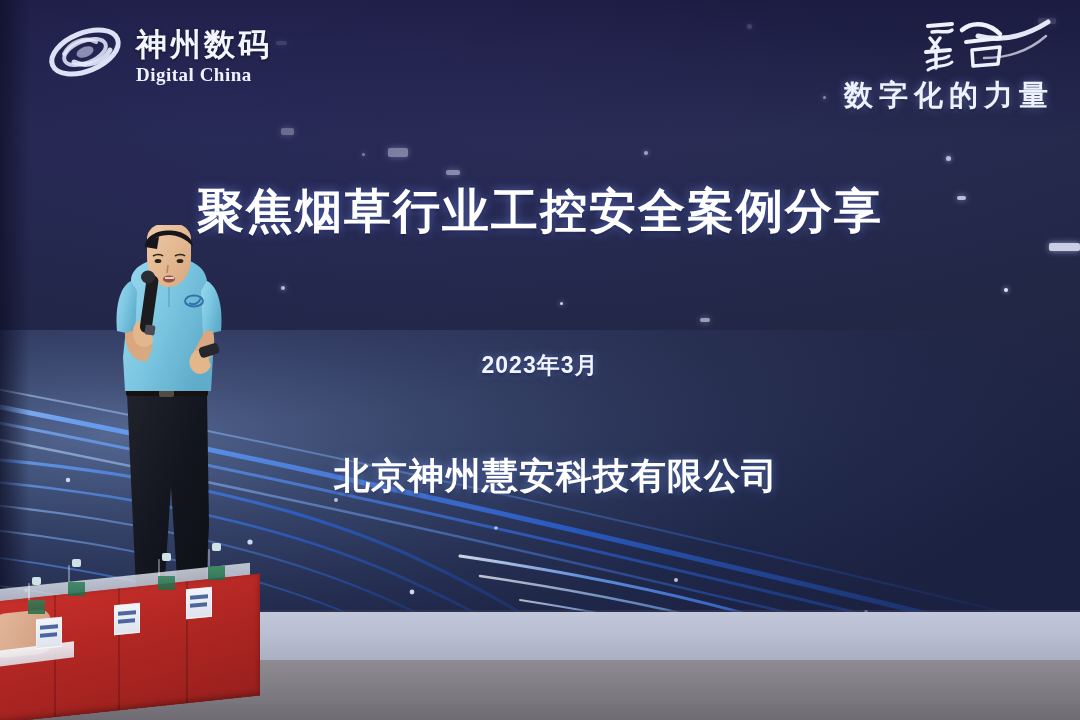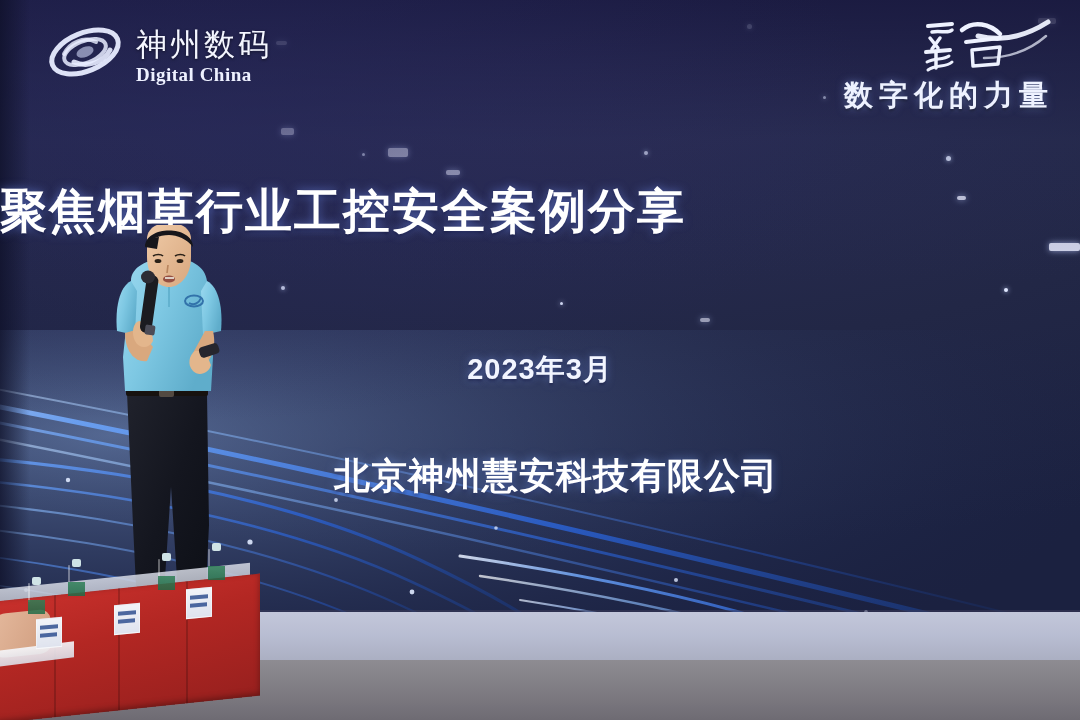--- a/index.html
+++ b/index.html
@@ -34,42 +34,42 @@
   .swirl svg{ display:block; }
 
   .topstreaks{ position:absolute; left:0; top:0; width:1080px; height:340px; overflow:hidden; }
   .dash{ position:absolute; background:#e9ecff; border-radius:2px; opacity:.9;
          box-shadow:0 0 6px rgba(190,205,255,.8); }
   .dot{ position:absolute; background:#dfe7ff; border-radius:50%;
         box-shadow:0 0 5px rgba(200,215,255,.9); }
 
   
   .slide-title{
-    position:absolute; left:0; top:180px; width:1080px; text-align:left;
+    position:absolute; left:0; top:180px; width:1080px; text-align:center;
     font-size:47px; font-weight:bold; color:#ffffff; letter-spacing:2px;
     font-family:"Liberation Sans","DejaVu Sans",sans-serif;
     text-shadow:0 0 10px rgba(120,150,255,.55), 0 2px 3px rgba(10,10,40,.7);
     white-space:nowrap;
   }
   .slide-date{
     position:absolute; left:0; top:350px; width:1080px; text-align:center;
-    font-size:29px; font-weight:bold; color:#f2f5ff; letter-spacing:1px;
+    font-size:23px; font-weight:bold; color:#f2f5ff; letter-spacing:1px;
     text-shadow:0 0 8px rgba(130,160,255,.5), 0 2px 3px rgba(10,10,40,.6);
   }
   .slide-company{
     position:absolute; left:16px; top:452px; width:1080px; text-align:center;
     font-size:36px; font-weight:bold; color:#ffffff; letter-spacing:1px;
     text-shadow:0 0 10px rgba(130,170,255,.6), 0 2px 4px rgba(10,10,50,.65);
   }
 
   
   .brand-left{ position:absolute; left:44px; top:16px; display:flex; align-items:center; gap:10px; }
   .brand-mark{ width:82px; height:74px; }
   .brand-words{ line-height:1; padding-top:6px; }
-  .brand-cn{ font-size:31px; font-weight:normal; color:#f4f6ff; letter-spacing:3px;
+  .brand-cn{ font-size:31px; font-weight:bold; color:#f4f6ff; letter-spacing:3px;
              text-shadow:0 1px 3px rgba(0,0,0,.5); }
   .brand-en{ font-size:19px; font-weight:bold; color:#eef1ff; letter-spacing:.5px;
              margin-top:5px; font-family:"Liberation Serif","DejaVu Serif",serif; }
 
   .brand-right{ position:absolute; right:26px; top:18px; }
   .brand-calli{ width:136px; height:62px; margin-left:auto; display:block; }
   .brand-tag{ font-size:29px; font-weight:bold; color:#eef2ff; letter-spacing:6px;
               text-shadow:0 0 8px rgba(150,175,255,.5), 0 2px 3px rgba(0,0,0,.5);
               margin-top:-4px; }
 

